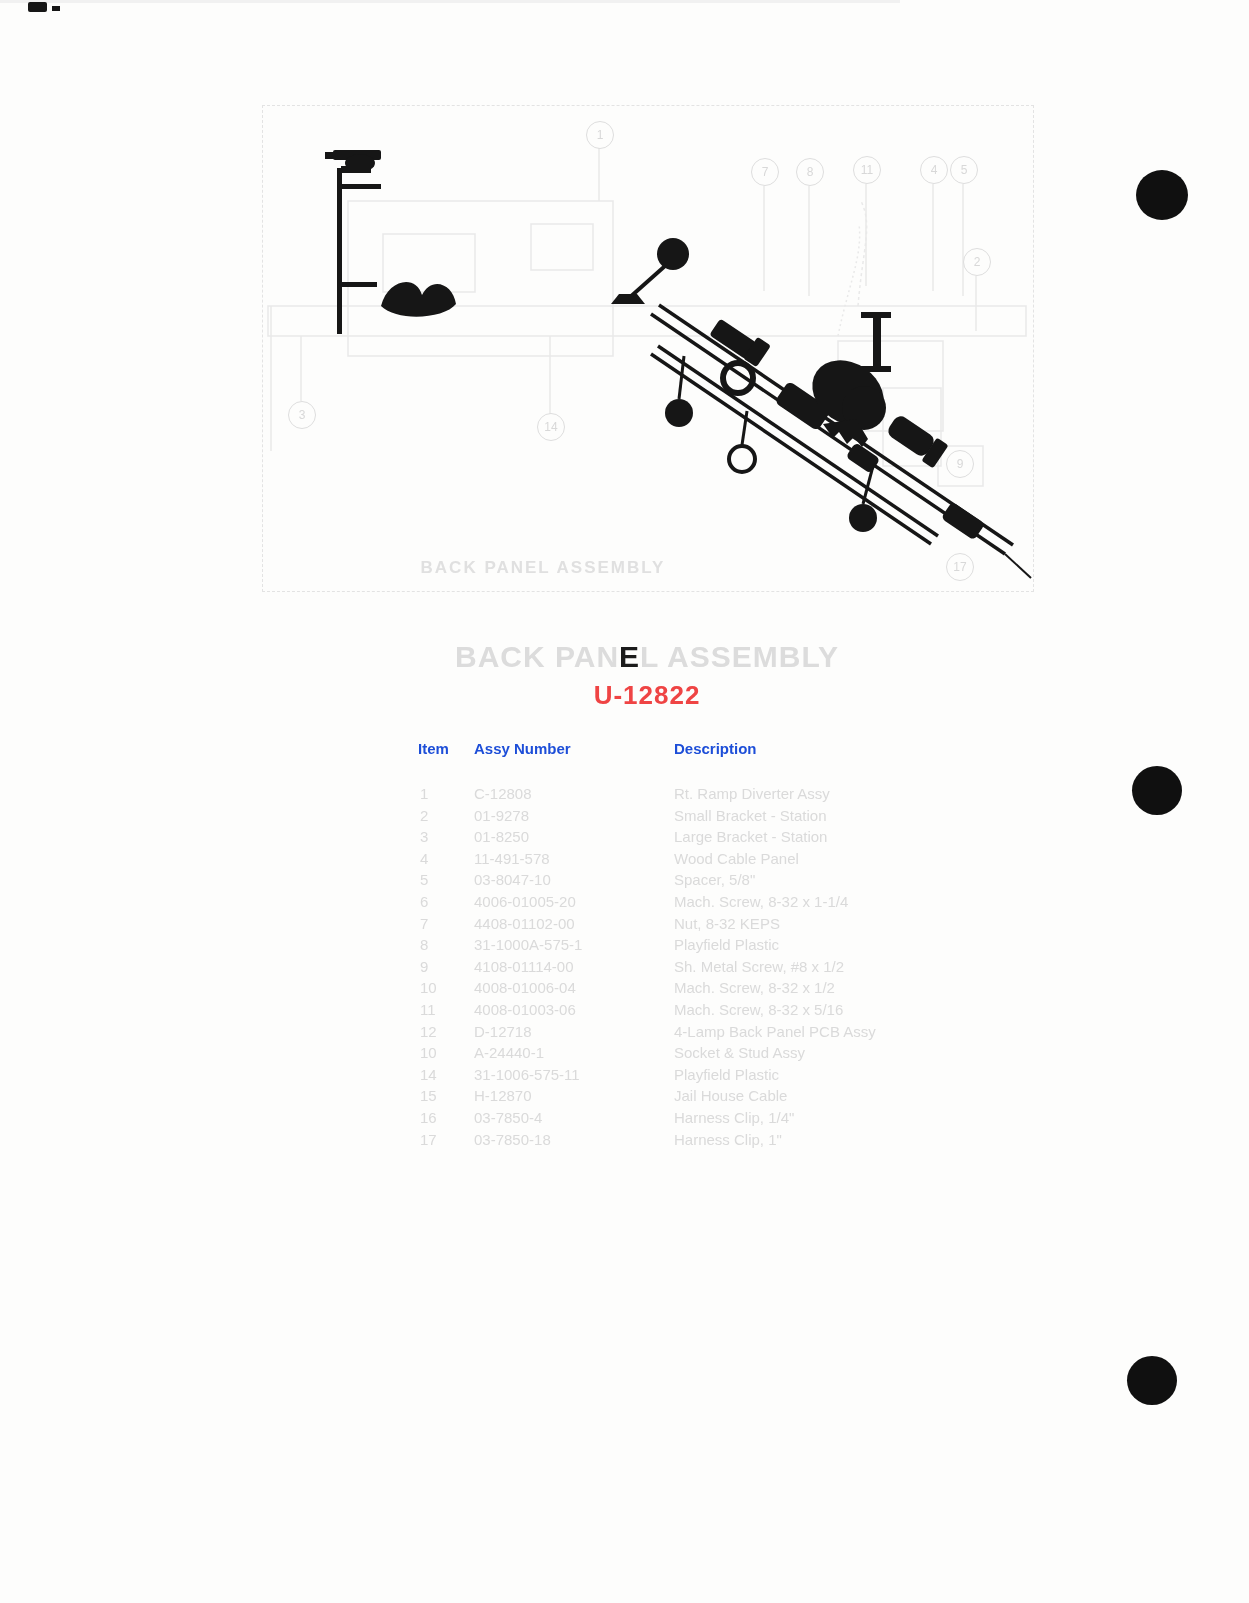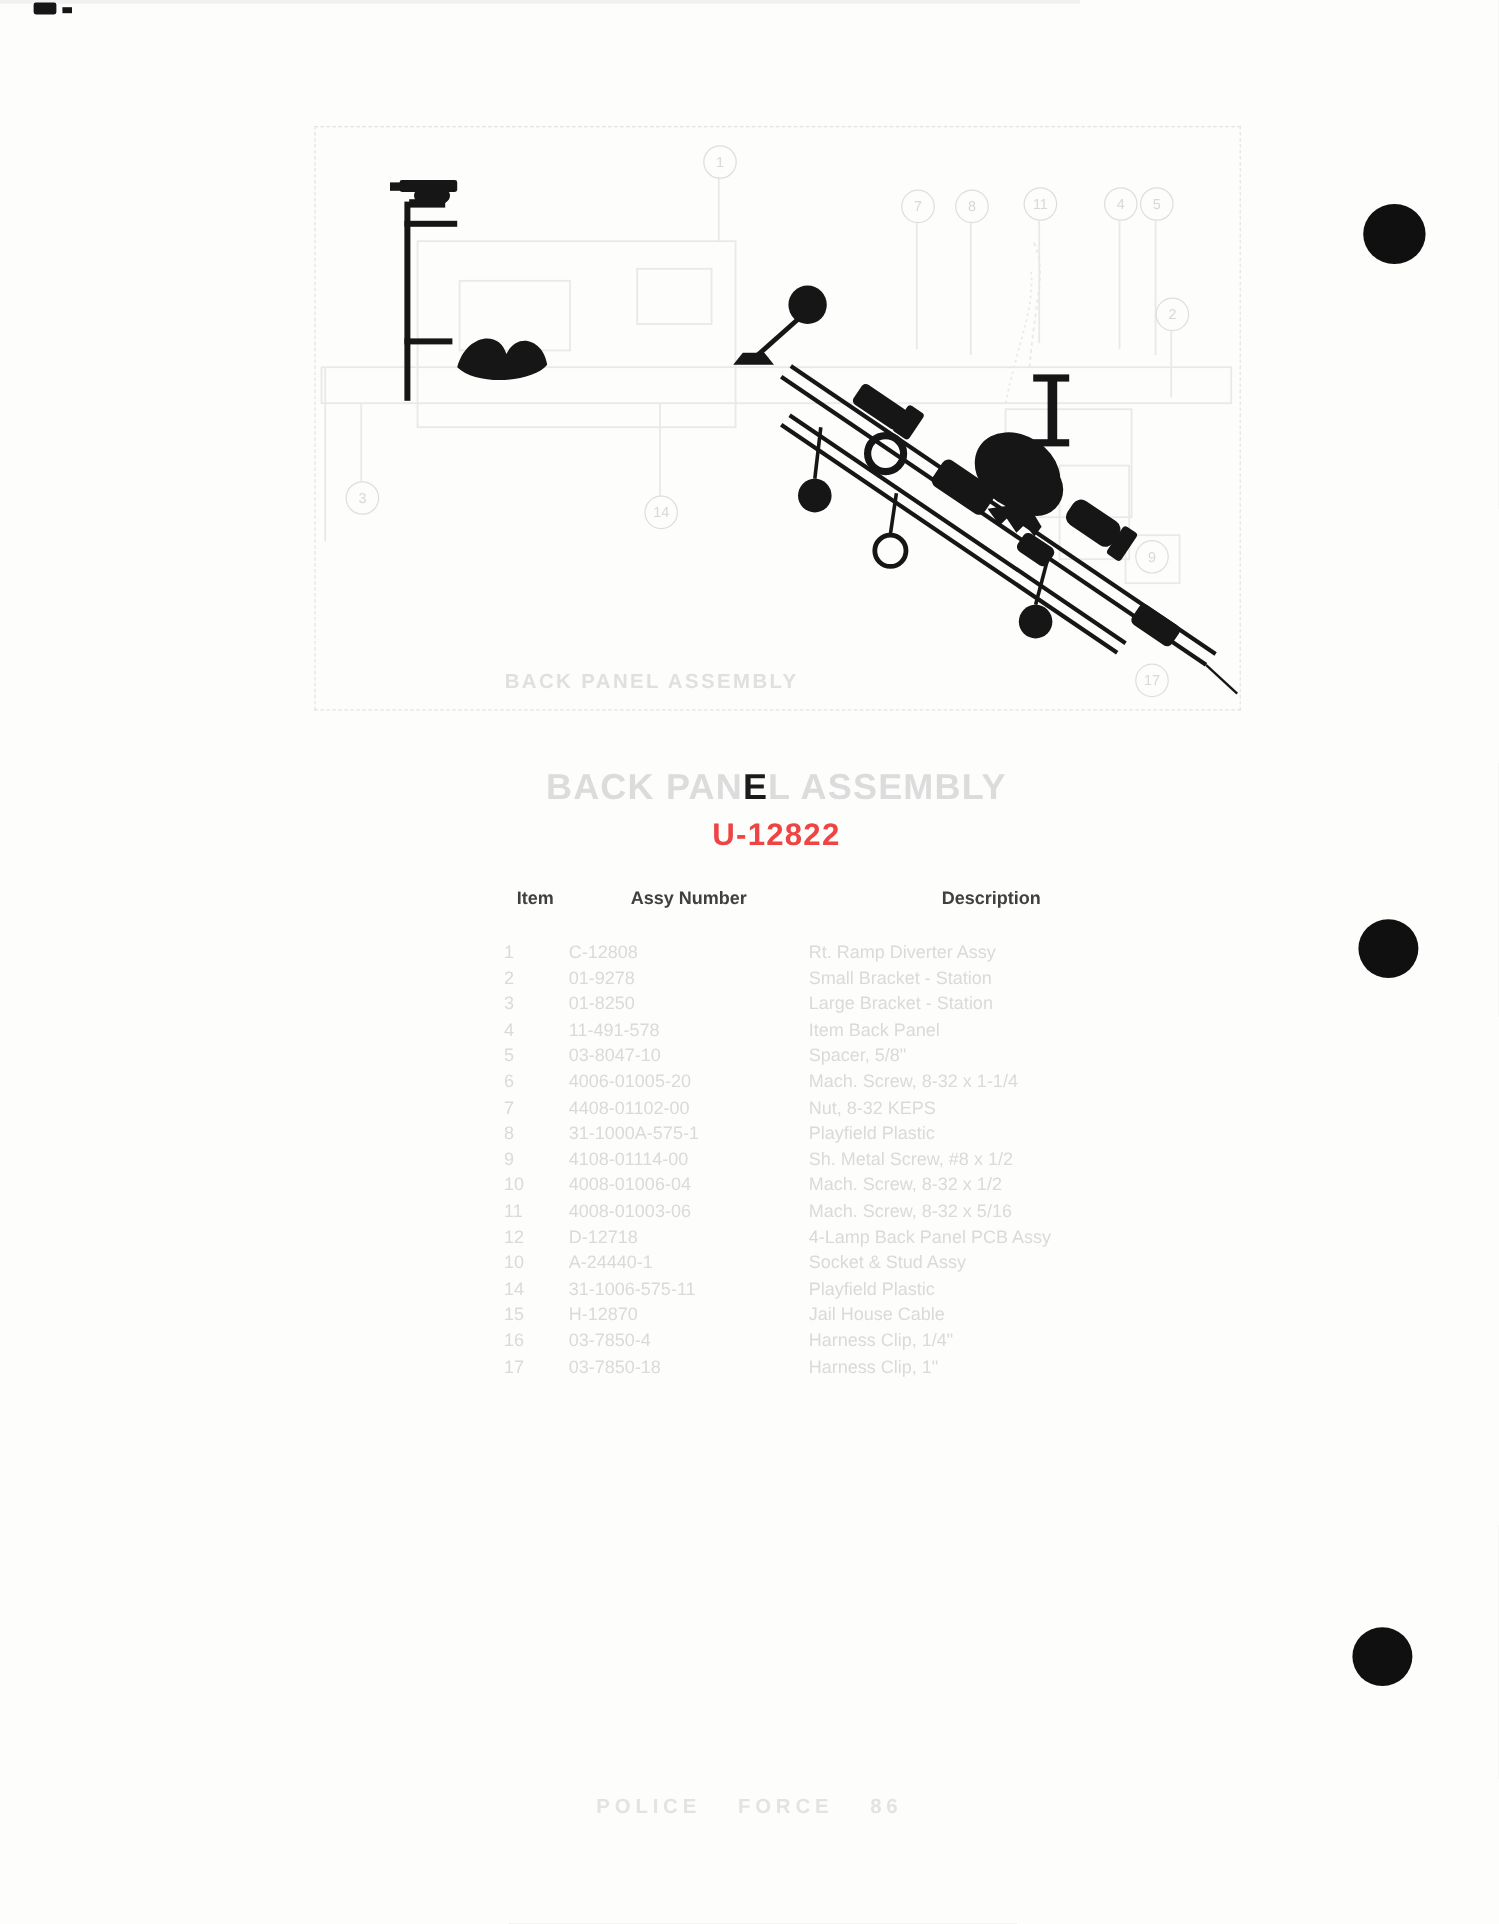--- a/index.html
+++ b/index.html
@@ -39,21 +39,21 @@
   
   .title-block{
     position:absolute; left:262px; top:640px; width:770px; text-align:center;
   }
   .title-line1{font-size:30px; font-weight:bold; color:#dcdcdc; letter-spacing:1px;}
   .title-line1 .accent{color:#1b1b1b;}
   .title-line2{font-size:26px; font-weight:bold; color:#ef4444; margin-top:6px; letter-spacing:1px;}
 
   
   .parts{position:absolute; left:418px; top:740px; width:560px; font-size:15px;}
-  .parts .hdr{display:grid; grid-template-columns:56px 200px auto; color:#404040; font-weight:bold;text-align:center;}
+  .parts .hdr{display:grid; grid-template-columns:56px 200px auto; color:#1d4ed8; font-weight:bold;}
   .parts .rows{margin-top:26px;}
   .parts .prow{display:grid; grid-template-columns:56px 200px auto; color:#dadada; line-height:21.6px;}
   .parts .c-item{padding-left:2px;}
 
   
   .footer{
     position:absolute; left:0; top:1496px; width:1249px; text-align:center;
     font-size:17px; font-weight:bold; color:#e3e3e3; letter-spacing:4px; word-spacing:22px;
   }
 </style>
@@ -204,21 +204,21 @@
           <span class="c-desc">Small Bracket - Station</span>
         </div>
         <div class="prow">
           <span class="c-item">3</span>
           <span class="c-part">01-8250</span>
           <span class="c-desc">Large Bracket - Station</span>
         </div>
         <div class="prow">
           <span class="c-item">4</span>
           <span class="c-part">11-491-578</span>
-          <span class="c-desc">Item Back Panel</span>
+          <span class="c-desc">Wood Cable Panel</span>
         </div>
         <div class="prow">
           <span class="c-item">5</span>
           <span class="c-part">03-8047-10</span>
           <span class="c-desc">Spacer, 5/8"</span>
         </div>
         <div class="prow">
           <span class="c-item">6</span>
           <span class="c-part">4006-01005-20</span>
           <span class="c-desc">Mach. Screw, 8-32 x 1-1/4</span>
@@ -274,14 +274,13 @@
           <span class="c-desc">Harness Clip, 1/4"</span>
         </div>
         <div class="prow">
           <span class="c-item">17</span>
           <span class="c-part">03-7850-18</span>
           <span class="c-desc">Harness Clip, 1"</span>
         </div>
       </div>
   </div>
 
-  <div class="footer">POLICE FORCE 86</div>
 </div>
 
 </body></html>

